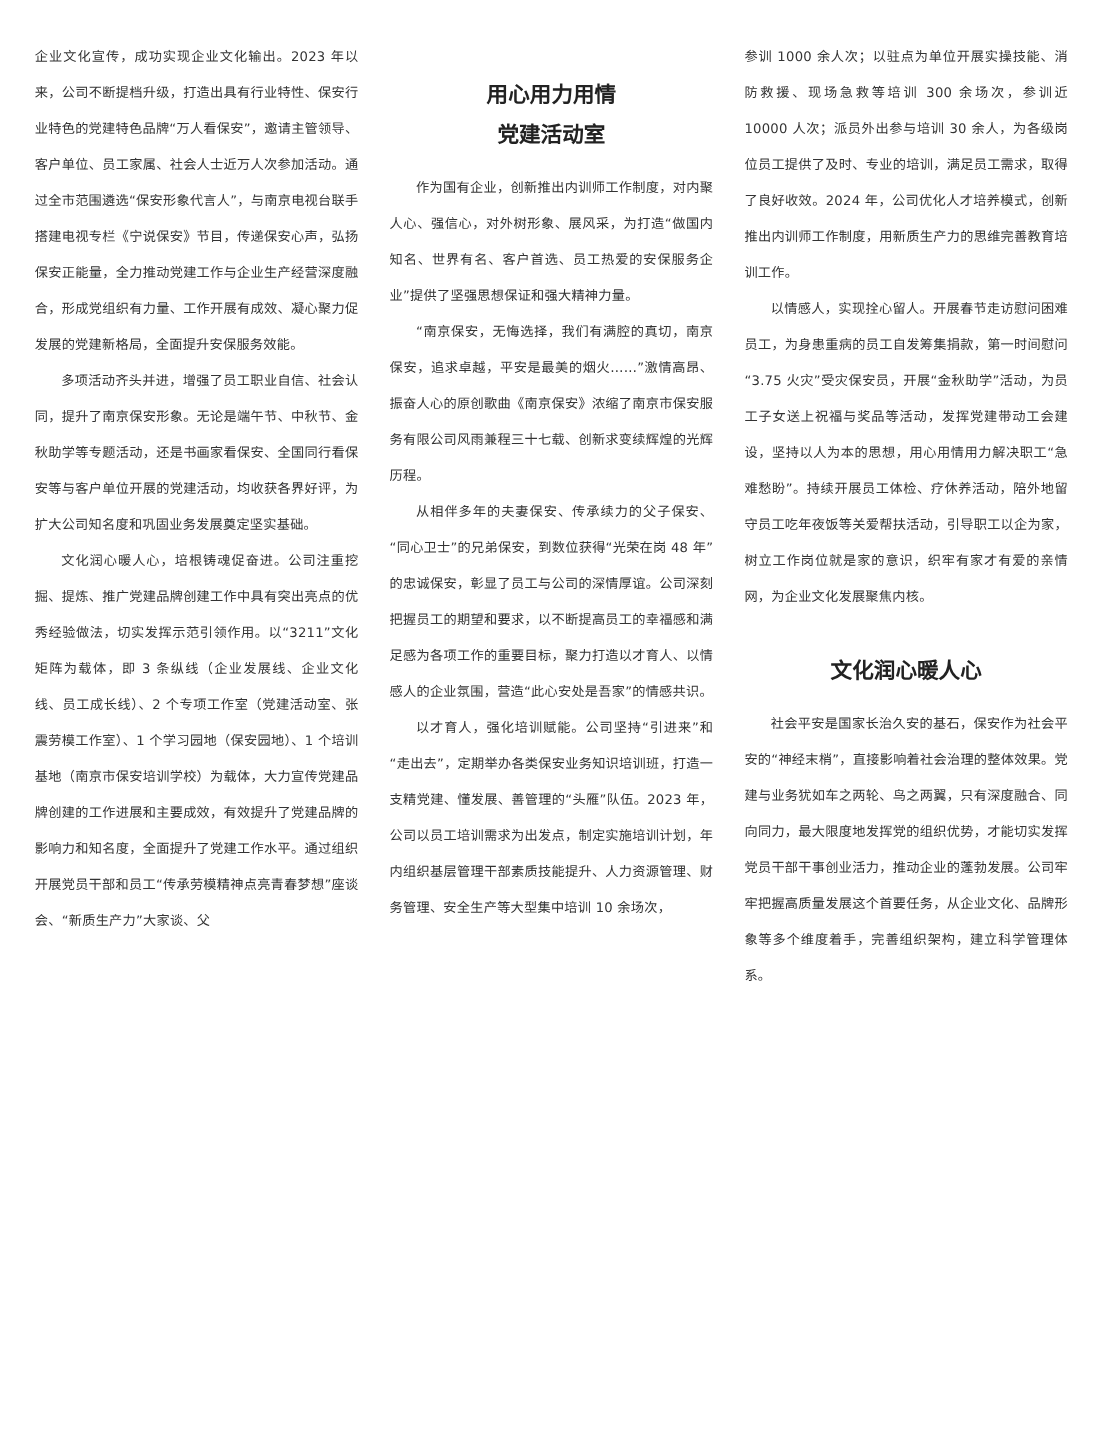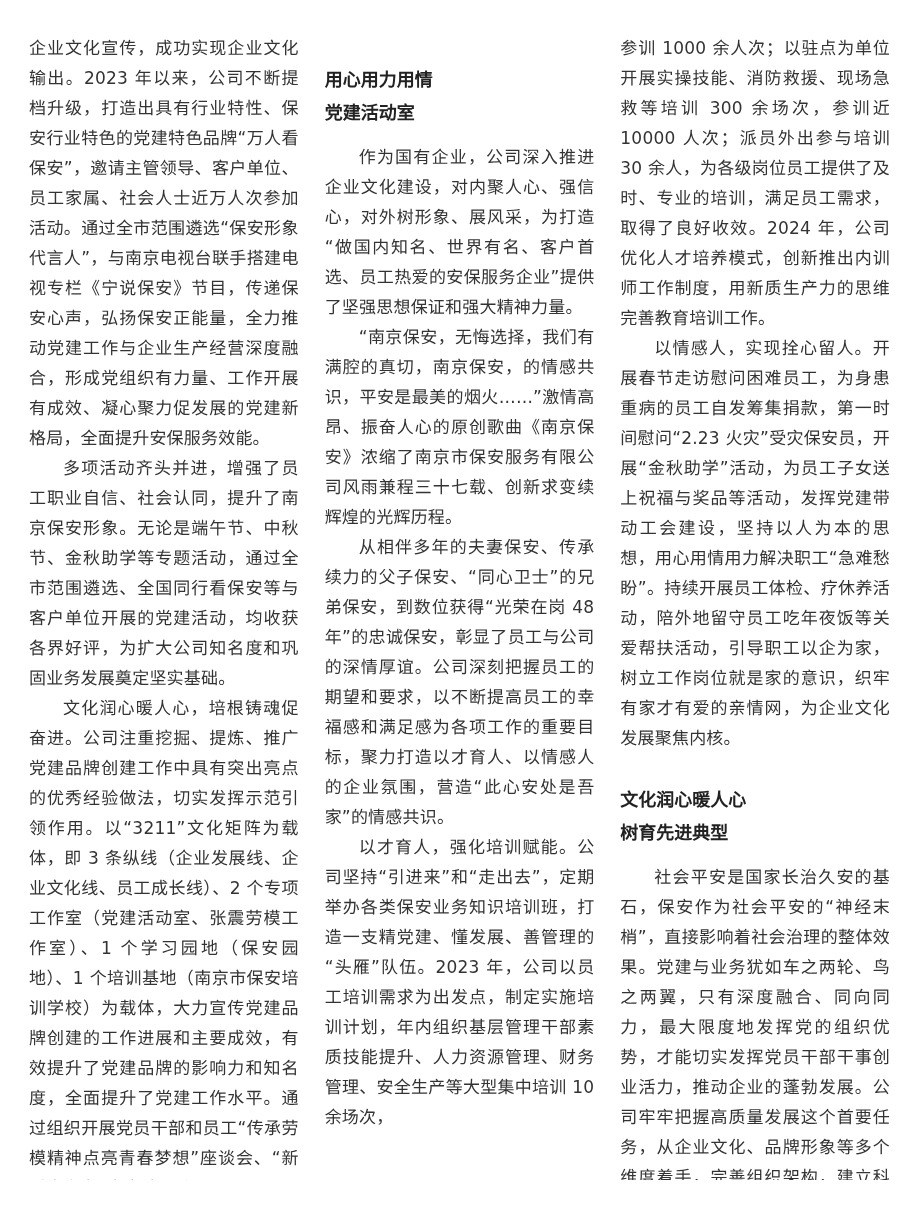--- a/index.html
+++ b/index.html
@@ -30,63 +30,63 @@
     gap: 26px;
     height: 100%;
   }
   .column {
     flex: 1 1 0;
     min-width: 0;
     overflow: hidden;
   }
   .para {
     margin: 0;
-    font-size: 17px;
+    font-size: 11px;
     line-height: 30px;
     color: var(--body-color);
     text-align: justify;
     letter-spacing: 0.2px;
   }
   .para.indent {
     text-indent: 2em;
   }
   .section-heading {
     margin: 30px 0 13px 0;
     font-size: 18px;
     line-height: 33px;
     font-weight: bold;
     color: var(--heading-color);
+    text-align: center;
   }
   .heading-line {
     display: block;
   }
 </style>
 </head>
 <body>
 
 <div class="page">
   <div class="columns">
       <div class="column">
         <p class="para">企业文化宣传，成功实现企业文化输出。2023 年以来，公司不断提档升级，打造出具有行业特性、保安行业特色的党建特色品牌“万人看保安”，邀请主管领导、客户单位、员工家属、社会人士近万人次参加活动。通过全市范围遴选“保安形象代言人”，与南京电视台联手搭建电视专栏《宁说保安》节目，传递保安心声，弘扬保安正能量，全力推动党建工作与企业生产经营深度融合，形成党组织有力量、工作开展有成效、凝心聚力促发展的党建新格局，全面提升安保服务效能。</p>
-        <p class="para indent">多项活动齐头并进，增强了员工职业自信、社会认同，提升了南京保安形象。无论是端午节、中秋节、金秋助学等专题活动，通过全市范围遴选、全国同行看保安等与客户单位开展的党建活动，均收获各界好评，为扩大公司知名度和巩固业务发展奠定坚实基础。</p>
+        <p class="para indent">多项活动齐头并进，增强了员工职业自信、社会认同，提升了南京保安形象。无论是端午节、中秋节、金秋助学等专题活动，还是书画家看保安、全国同行看保安等与客户单位开展的党建活动，均收获各界好评，为扩大公司知名度和巩固业务发展奠定坚实基础。</p>
         <p class="para indent">文化润心暖人心，培根铸魂促奋进。公司注重挖掘、提炼、推广党建品牌创建工作中具有突出亮点的优秀经验做法，切实发挥示范引领作用。以“3211”文化矩阵为载体，即 3 条纵线（企业发展线、企业文化线、员工成长线）、2 个专项工作室（党建活动室、张震劳模工作室）、1 个学习园地（保安园地）、1 个培训基地（南京市保安培训学校）为载体，大力宣传党建品牌创建的工作进展和主要成效，有效提升了党建品牌的影响力和知名度，全面提升了党建工作水平。通过组织开展党员干部和员工“传承劳模精神点亮青春梦想”座谈会、“新质生产力”大家谈、父</p>
       </div>
       <div class="column">
         <h3 class="section-heading">
           <span class="heading-line">用心用力用情</span>
           <span class="heading-line">党建活动室</span>
         </h3>
-        <p class="para indent">作为国有企业，公司深入推进企业文化建设，对内聚人心、强信心，对外树形象、展风采，为打造“做国内知名、世界有名、客户首选、员工热爱的安保服务企业”提供了坚强思想保证和强大精神力量。</p>
-        <p class="para indent">“南京保安，无悔选择，我们有满腔的真切，南京保安，的情感共识，平安是最美的烟火……”激情高昂、振奋人心的原创歌曲《南京保安》浓缩了南京市保安服务有限公司风雨兼程三十七载、创新求变续辉煌的光辉历程。</p>
+        <p class="para indent">作为国有企业，创新推出内训师工作制度，对内聚人心、强信心，对外树形象、展风采，为打造“做国内知名、世界有名、客户首选、员工热爱的安保服务企业”提供了坚强思想保证和强大精神力量。</p>
+        <p class="para indent">“南京保安，无悔选择，我们有满腔的真切，南京保安，追求卓越，平安是最美的烟火……”激情高昂、振奋人心的原创歌曲《南京保安》浓缩了南京市保安服务有限公司风雨兼程三十七载、创新求变续辉煌的光辉历程。</p>
         <p class="para indent">从相伴多年的夫妻保安、传承续力的父子保安、“同心卫士”的兄弟保安，到数位获得“光荣在岗 48 年”的忠诚保安，彰显了员工与公司的深情厚谊。公司深刻把握员工的期望和要求，以不断提高员工的幸福感和满足感为各项工作的重要目标，聚力打造以才育人、以情感人的企业氛围，营造“此心安处是吾家”的情感共识。</p>
         <p class="para indent">以才育人，强化培训赋能。公司坚持“引进来”和“走出去”，定期举办各类保安业务知识培训班，打造一支精党建、懂发展、善管理的“头雁”队伍。2023 年，公司以员工培训需求为出发点，制定实施培训计划，年内组织基层管理干部素质技能提升、人力资源管理、财务管理、安全生产等大型集中培训 10 余场次，</p>
       </div>
       <div class="column">
         <p class="para">参训 1000 余人次；以驻点为单位开展实操技能、消防救援、现场急救等培训 300 余场次，参训近 10000 人次；派员外出参与培训 30 余人，为各级岗位员工提供了及时、专业的培训，满足员工需求，取得了良好收效。2024 年，公司优化人才培养模式，创新推出内训师工作制度，用新质生产力的思维完善教育培训工作。</p>
-        <p class="para indent">以情感人，实现拴心留人。开展春节走访慰问困难员工，为身患重病的员工自发筹集捐款，第一时间慰问“2.23 火灾”受灾保安员，开展“金秋助学”活动，为员工子女送上祝福与奖品等活动，发挥党建带动工会建设，坚持以人为本的思想，用心用情用力解决职工“急难愁盼”。持续开展员工体检、疗休养活动，陪外地留守员工吃年夜饭等关爱帮扶活动，引导职工以企为家，树立工作岗位就是家的意识，织牢有家才有爱的亲情网，为企业文化发展聚焦内核。</p>
+        <p class="para indent">以情感人，实现拴心留人。开展春节走访慰问困难员工，为身患重病的员工自发筹集捐款，第一时间慰问“3.75 火灾”受灾保安员，开展“金秋助学”活动，为员工子女送上祝福与奖品等活动，发挥党建带动工会建设，坚持以人为本的思想，用心用情用力解决职工“急难愁盼”。持续开展员工体检、疗休养活动，陪外地留守员工吃年夜饭等关爱帮扶活动，引导职工以企为家，树立工作岗位就是家的意识，织牢有家才有爱的亲情网，为企业文化发展聚焦内核。</p>
         <h3 class="section-heading">
           <span class="heading-line">文化润心暖人心</span>
-          <span class="heading-line">树育先进典型</span>
         </h3>
         <p class="para indent">社会平安是国家长治久安的基石，保安作为社会平安的“神经末梢”，直接影响着社会治理的整体效果。党建与业务犹如车之两轮、鸟之两翼，只有深度融合、同向同力，最大限度地发挥党的组织优势，才能切实发挥党员干部干事创业活力，推动企业的蓬勃发展。公司牢牢把握高质量发展这个首要任务，从企业文化、品牌形象等多个维度着手，完善组织架构，建立科学管理体系。</p>
       </div>
     </div>
 </div>
 
 </body></html>

